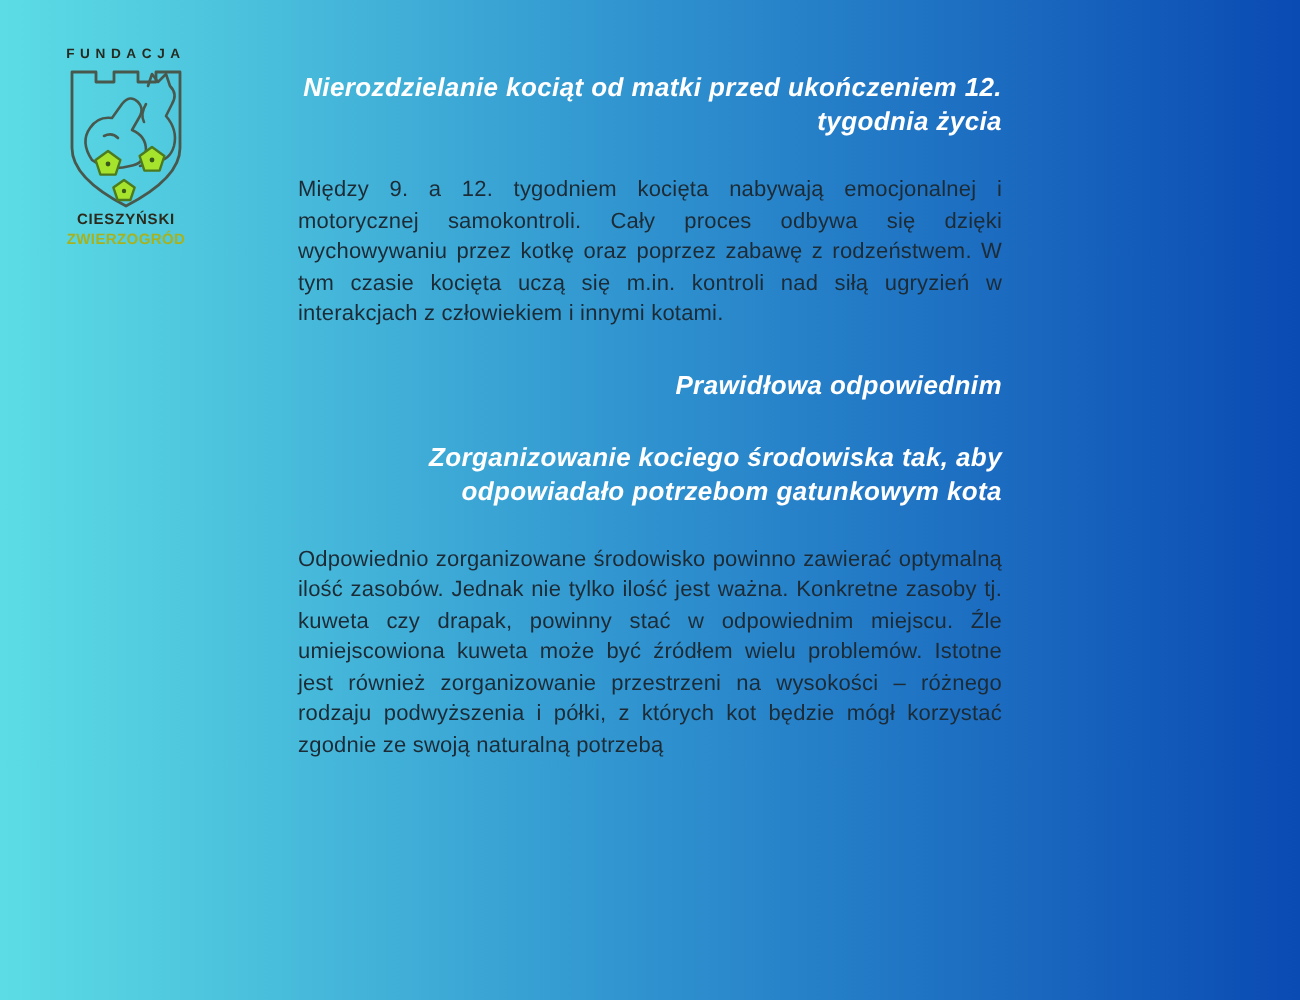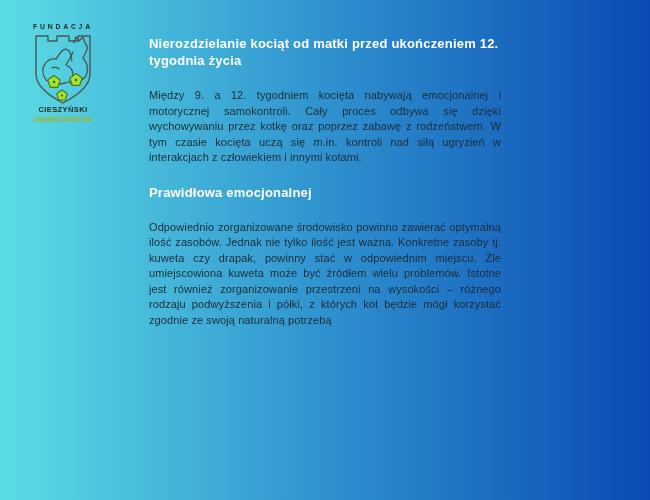--- a/index.html
+++ b/index.html
@@ -36,22 +36,23 @@
     left: 149px;
     top: 35px;
     width: 352px;
   }
   .section-heading {
     margin: 0 0 19px 0;
     color: #ffffff;
     font-size: 13px;
     font-weight: 700;
     line-height: 17px;
-    text-align: left;
+    text-align: right;
     letter-spacing: 0.2px;
+    font-style: italic;
   }
   .section-body {
     margin: 0 0 18px 0;
     color: #1c2b36;
     font-size: 11px;
     font-weight: 400;
     line-height: 15.5px;
     text-align: justify;
     letter-spacing: 0.1px;
   }
@@ -90,18 +91,19 @@
       <text x="39" y="100" text-anchor="middle" font-size="7.5" font-weight="700" letter-spacing="0.4" fill="#2c2a1c">CIESZYŃSKI</text>
       <text x="39" y="110" text-anchor="middle" font-size="7.5" font-weight="700" letter-spacing="0.2" fill="#a8b21d">ZWIERZOGRÓD</text>
     </svg>
   </div>
 
   <div class="content">
 
     <h2 class="section-heading">Nierozdzielanie kociąt od matki przed ukończeniem 12. tygodnia życia</h2>
     <p class="section-body">Między 9. a 12. tygodniem kocięta nabywają emocjonalnej i motorycznej samokontroli. Cały proces odbywa się dzięki wychowywaniu przez kotkę oraz poprzez zabawę z rodzeństwem. W tym czasie kocięta uczą się m.in. kontroli nad siłą ugryzień w interakcjach z człowiekiem i innymi kotami.</p>
 
-    <h2 class="section-heading">Prawidłowa emocjonalnej</h2>
+    <h2 class="section-heading">Prawidłowa odpowiednim</h2>
 
+    <h2 class="section-heading">Zorganizowanie kociego środowiska tak, aby odpowiadało potrzebom gatunkowym kota</h2>
     <p class="section-body">Odpowiednio zorganizowane środowisko powinno zawierać optymalną ilość zasobów. Jednak nie tylko ilość jest ważna. Konkretne zasoby tj. kuweta czy drapak, powinny stać w odpowiednim miejscu. Źle umiejscowiona kuweta może być źródłem wielu problemów. Istotne jest również zorganizowanie przestrzeni na wysokości – różnego rodzaju podwyższenia i półki, z których kot będzie mógł korzystać zgodnie ze swoją naturalną potrzebą</p>
 
   </div>
 </div>
 
 </body></html>

